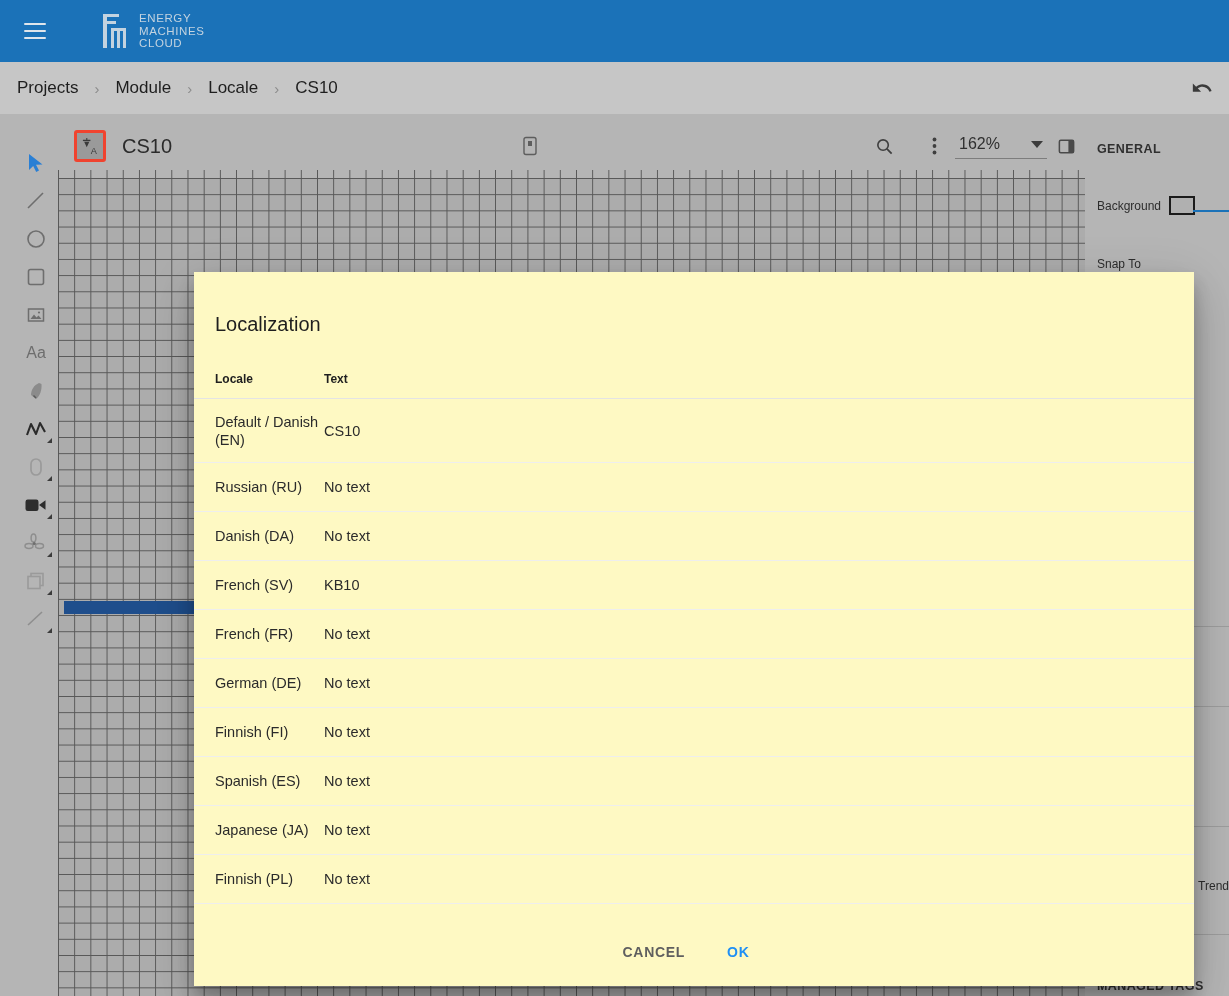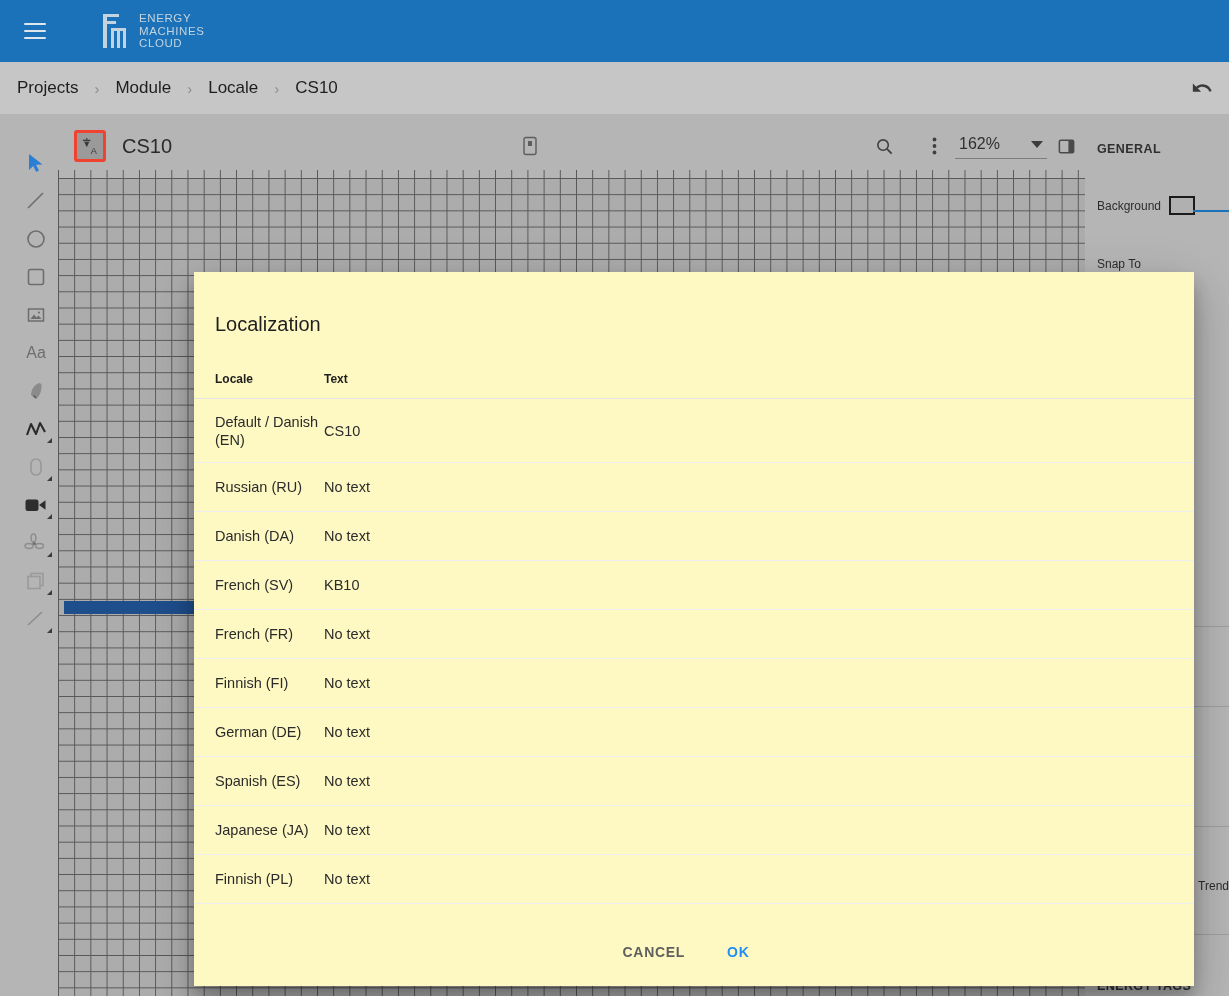--- a/index.html
+++ b/index.html
@@ -373,21 +373,21 @@
         <span class="prop-label">Background</span>
         <span class="swatch"></span>
       </div>
       <div class="prop-line"></div>
       <div class="prop-sub">Snap To</div>
       <div class="prop-divider" style="top:512px;"></div>
       <div class="prop-divider" style="top:592px;"></div>
       <div class="prop-divider" style="top:712px;"></div>
       <div class="prop-divider" style="top:820px;"></div>
       <div class="trend-label">Trend</div>
-      <div class="managed-label">ENERGY TAGS</div>
+      <div class="managed-label">MANAGED TAGS</div>
     </div>
   </div>
 
   <div class="modal">
     <div class="modal-title">Localization</div>
     <div class="modal-body">
       <table class="ltable">
         <thead>
           <tr>
             <th class="c-locale">Locale</th>
@@ -409,25 +409,25 @@
             </tr>
             <tr class="">
               <td class="c-locale">French (SV)</td>
               <td>KB10</td>
             </tr>
             <tr class="">
               <td class="c-locale">French (FR)</td>
               <td>No text</td>
             </tr>
             <tr class="">
+              <td class="c-locale">German (DE)</td>
+              <td>No text</td>
+            </tr>
+            <tr class="">
               <td class="c-locale">Finnish (FI)</td>
-              <td>No text</td>
-            </tr>
-            <tr class="">
-              <td class="c-locale">German (DE)</td>
               <td>No text</td>
             </tr>
             <tr class="">
               <td class="c-locale">Spanish (ES)</td>
               <td>No text</td>
             </tr>
             <tr class="">
               <td class="c-locale">Japanese (JA)</td>
               <td>No text</td>
             </tr>

